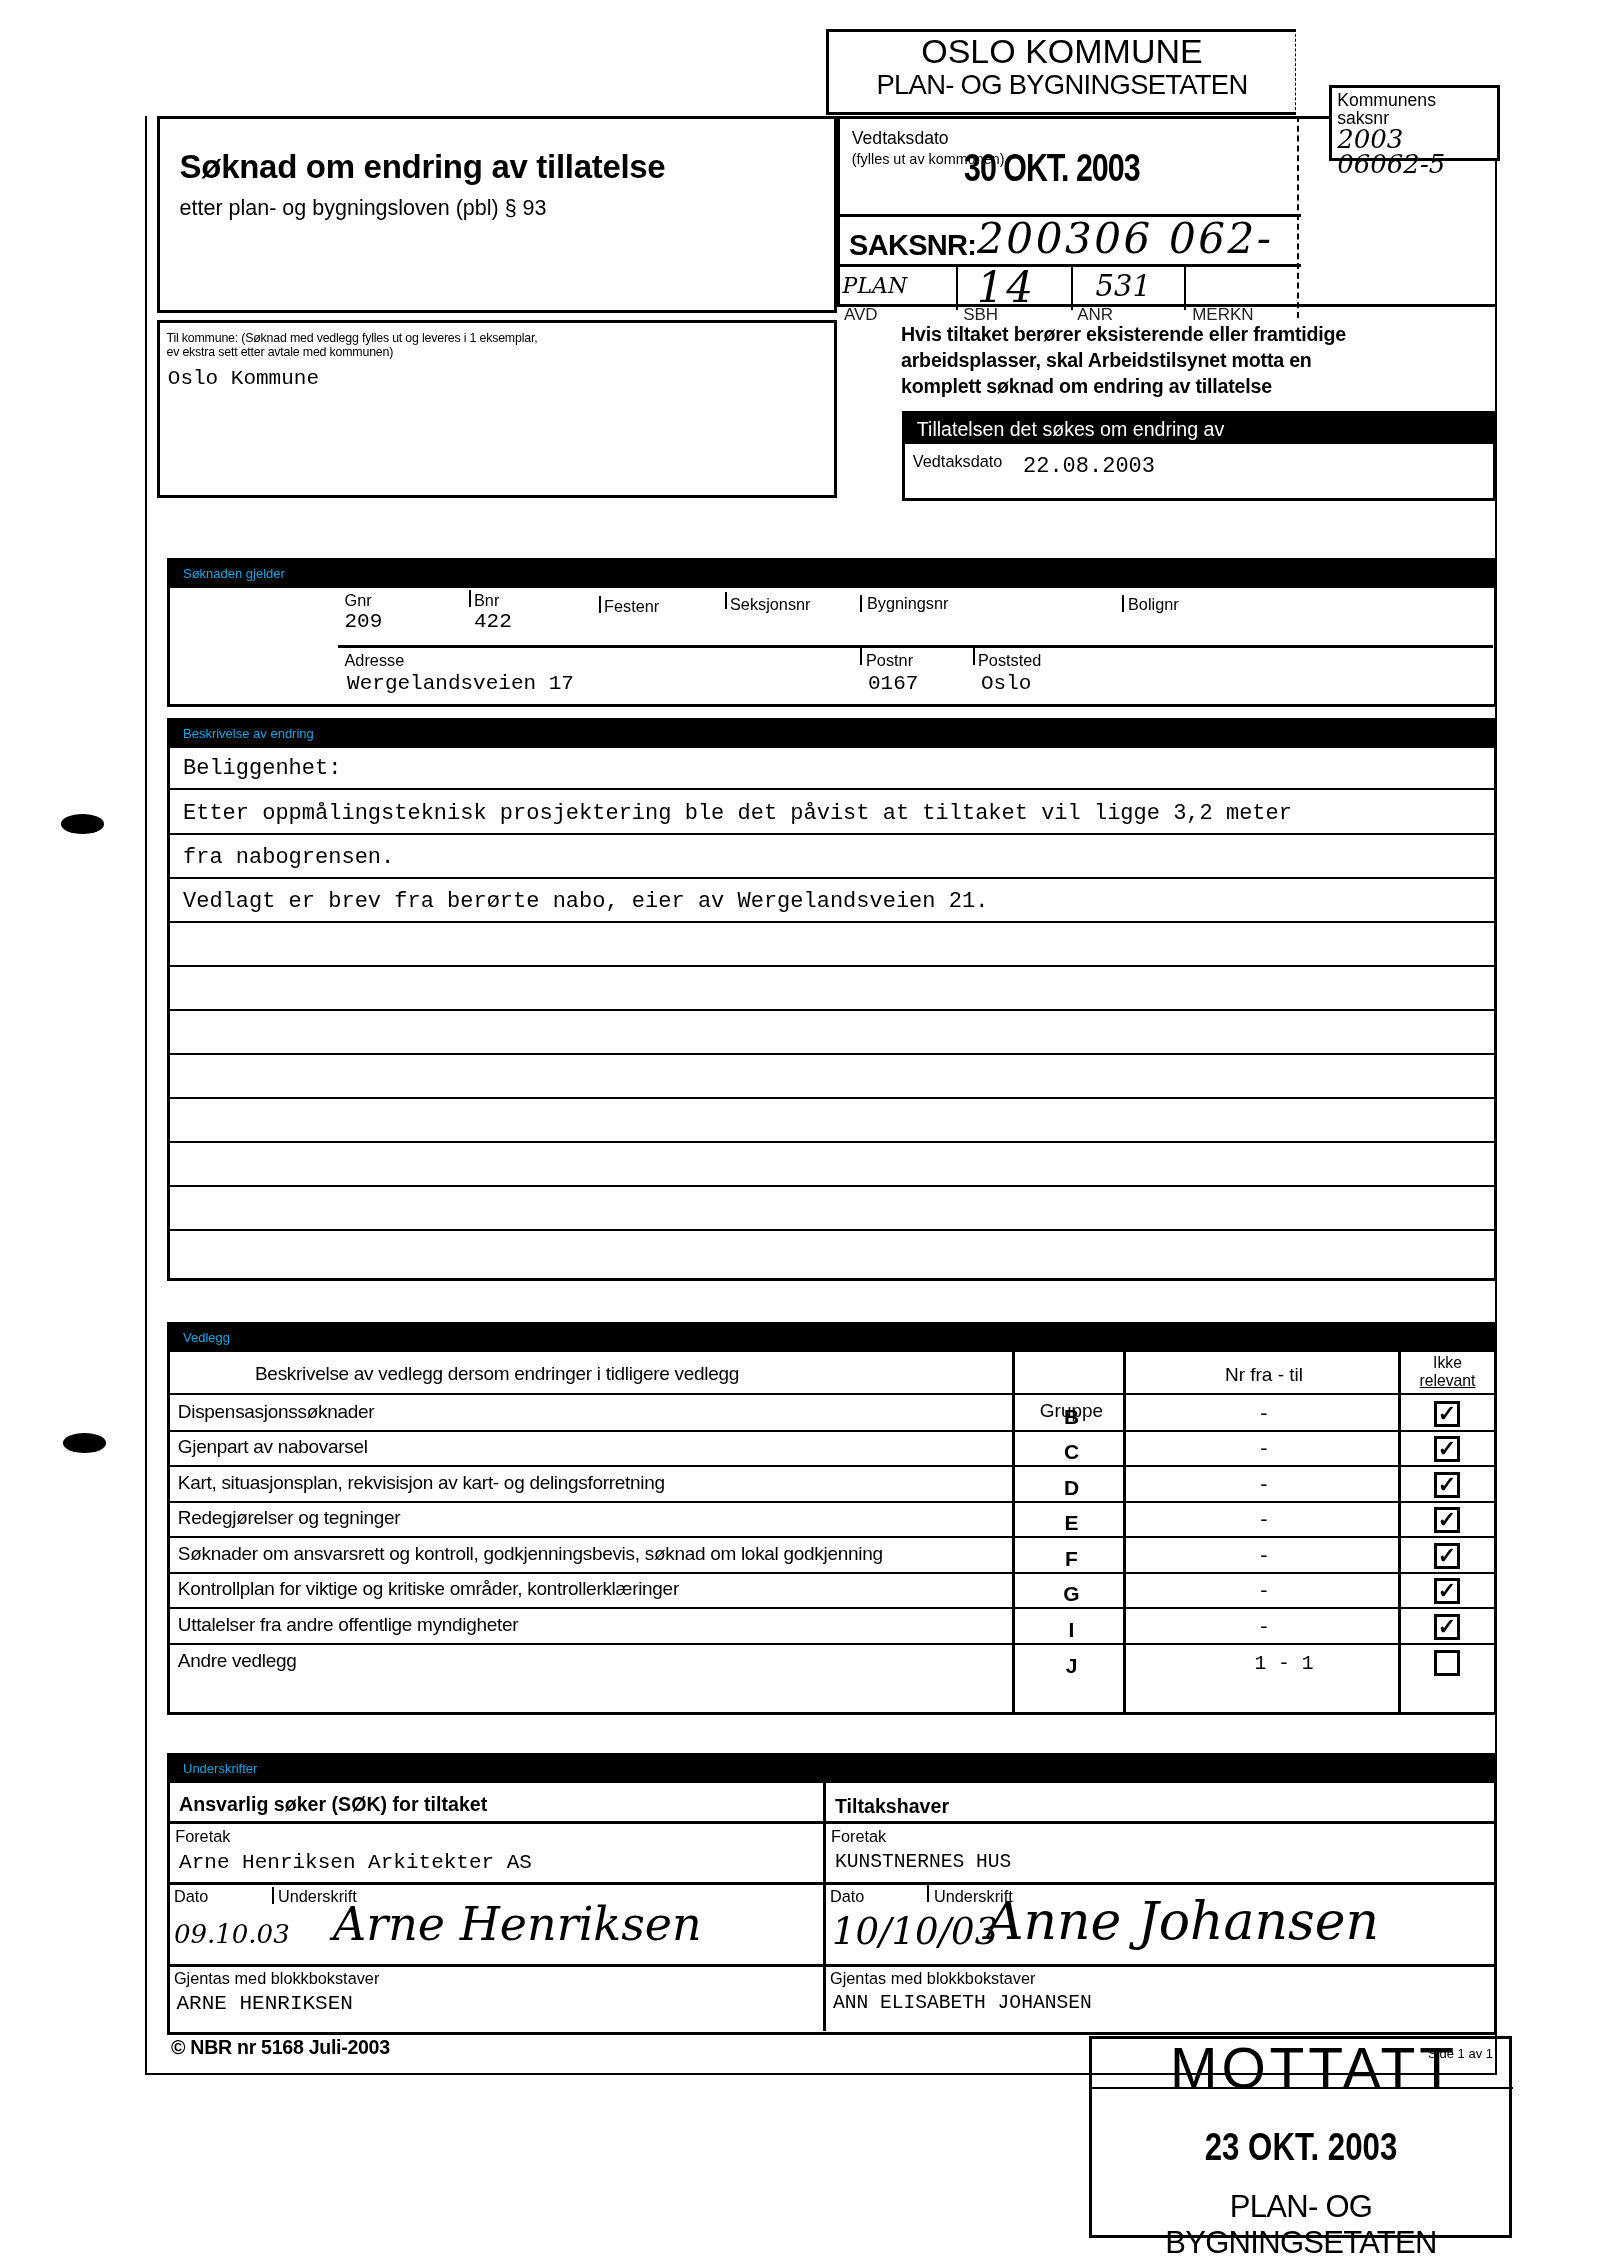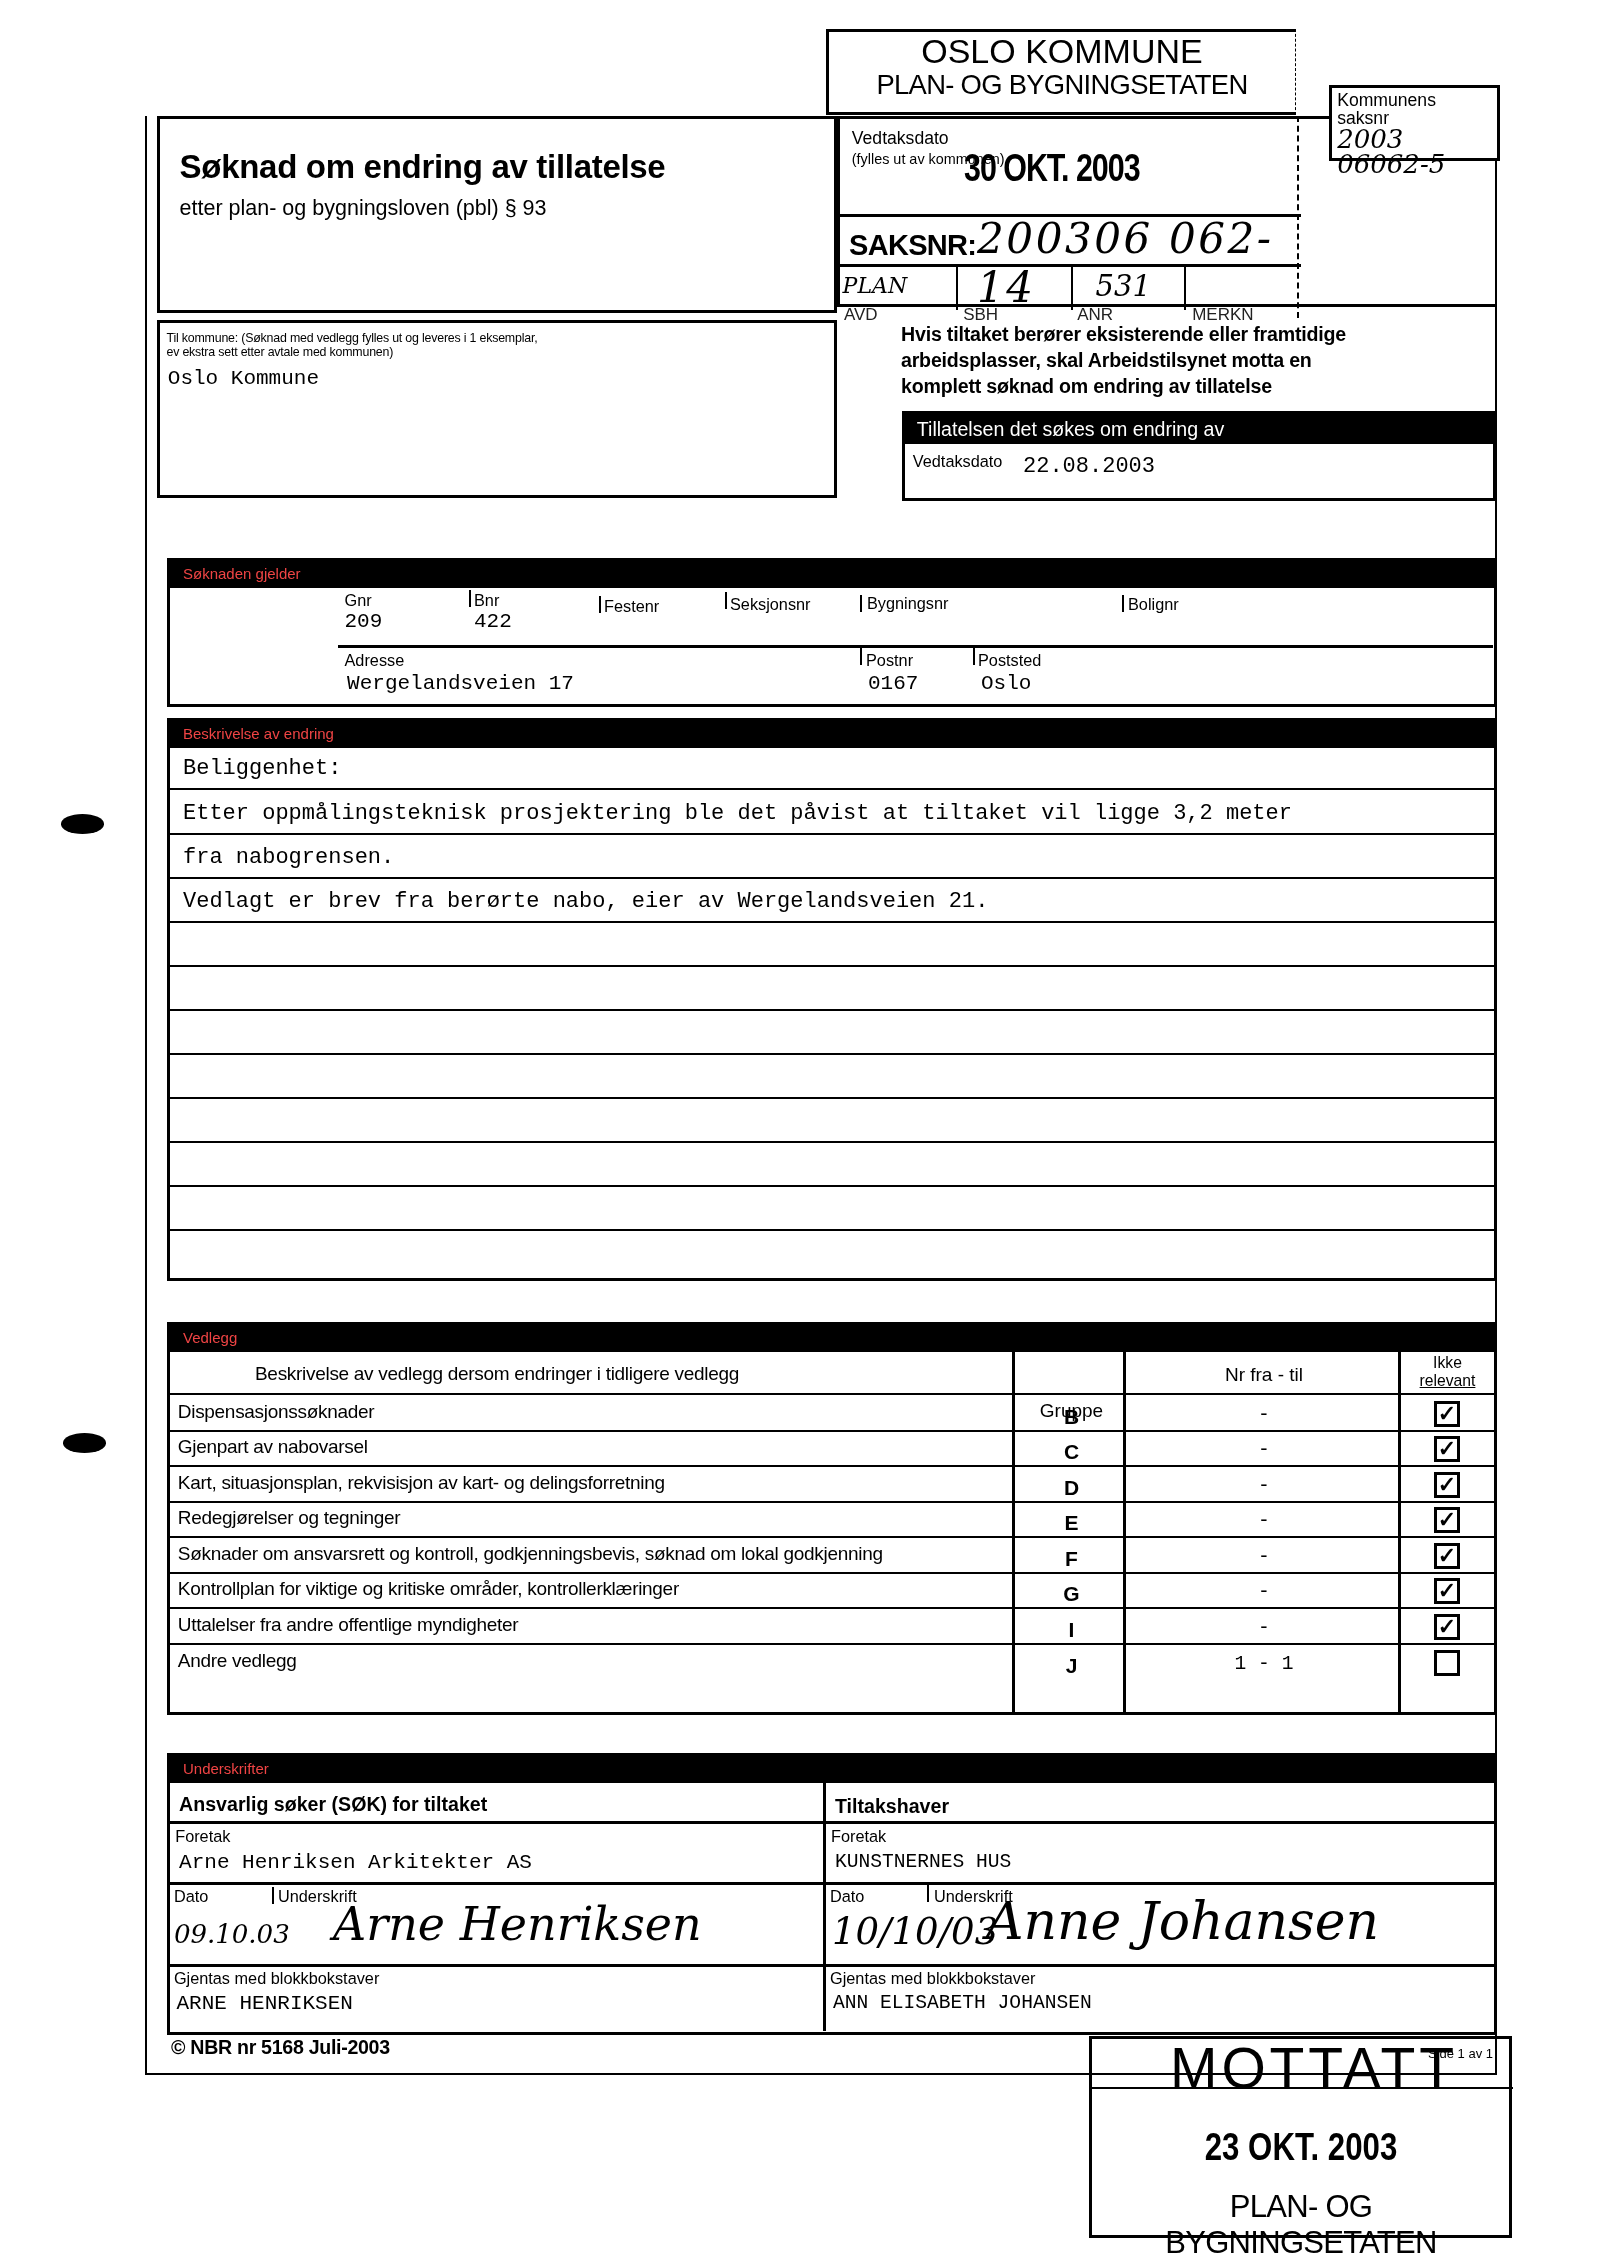--- a/index.html
+++ b/index.html
@@ -52,21 +52,21 @@
   .hvis-text { left: 901px; top: 321px; width: 535px; font-size: 19.6px; line-height: 26px; font-weight: bold; letter-spacing: -0.2px; }
 
   
   .tillat-box { left: 902px; top: 411px; width: 594px; height: 90px; border: 3.3px solid #000; }
   .black-head { background: #000; color: #fff; font-size: 19.6px; padding: 1.3px 11.8px; height: 30px; line-height: 29px; }
   .tillat-label { left: 7.8px; top: 38px; font-size: 16.3px; }
   .tillat-value { left: 118px; top: 40px; font-size: 22px; }
 
   
   .section { left: 167px; width: 1330px; border: 3.3px solid #000; }
-  .sec-head { height: 27.4px; line-height: 26px; background: #000; color: #ef4444; font-size: 15px; padding-left: 13px; }
+  .sec-head { height: 27.4px; line-height: 26px; background: #000; color: #0ea5e9; font-size: 13px; padding-left: 13px; }
 
   
   .sg { top: 558px; height: 149px; }
   .sg-left { left: 0; top: 27.4px; width: 168px; height: 115px; border-right: 3.3px solid #000; }
   .sg-left-text { left: 9.1px; top: 18.3px; font-size: 20px; font-weight: bold; line-height: 26px; }
   .sg-row1 { left: 168px; top: 27.4px; width: 1155px; height: 60px; border-bottom: 3.3px solid #000; }
   .fld-label { font-size: 16.3px; }
   .fld-tick { border-left: 2.6px solid #000; height: 17px; }
   .fld-val { font-size: 21px; }
 
@@ -312,21 +312,21 @@
         <div class="abs v-desc" style="top: 5.2px;">Uttalelser fra andre offentlige myndigheter</div>
         <div class="abs v-grp" style="left: 846px; top: 9.1px;">I</div>
         <div class="abs v-nr mono" style="left: 957px; top: 7.8px;">-</div>
         <div class="abs cbx" style="left: 1264px; top: 5.2px;">
           <span>✓</span>
         </div>
       </div>
       <div class="v-row" style="top: 320px; height: 36px; border-bottom: none;">
         <div class="abs v-desc" style="top: 5.2px;">Andre vedlegg</div>
         <div class="abs v-grp" style="left: 846px; top: 9.1px;">J</div>
-        <div class="abs v-nr mono" style="left: 957px; top: 7.8px;">1 - 1</div>
+        <div class="abs v-nr mono" style="left: 977px; top: 7.8px;">1 - 1</div>
         <div class="abs cbx" style="left: 1264px; top: 5.2px;"></div>
       </div>
     </div>
 </div>
 
 <div class="abs section under">
   <div class="sec-head">Underskrifter</div>
   <div class="abs" style="left:653px; top:27.4px; height:248px; border-left:3.3px solid #000;"></div>
 
   <div class="abs" style="left:0; top:65px; width:1324px; border-top:3.3px solid #000;"></div>

